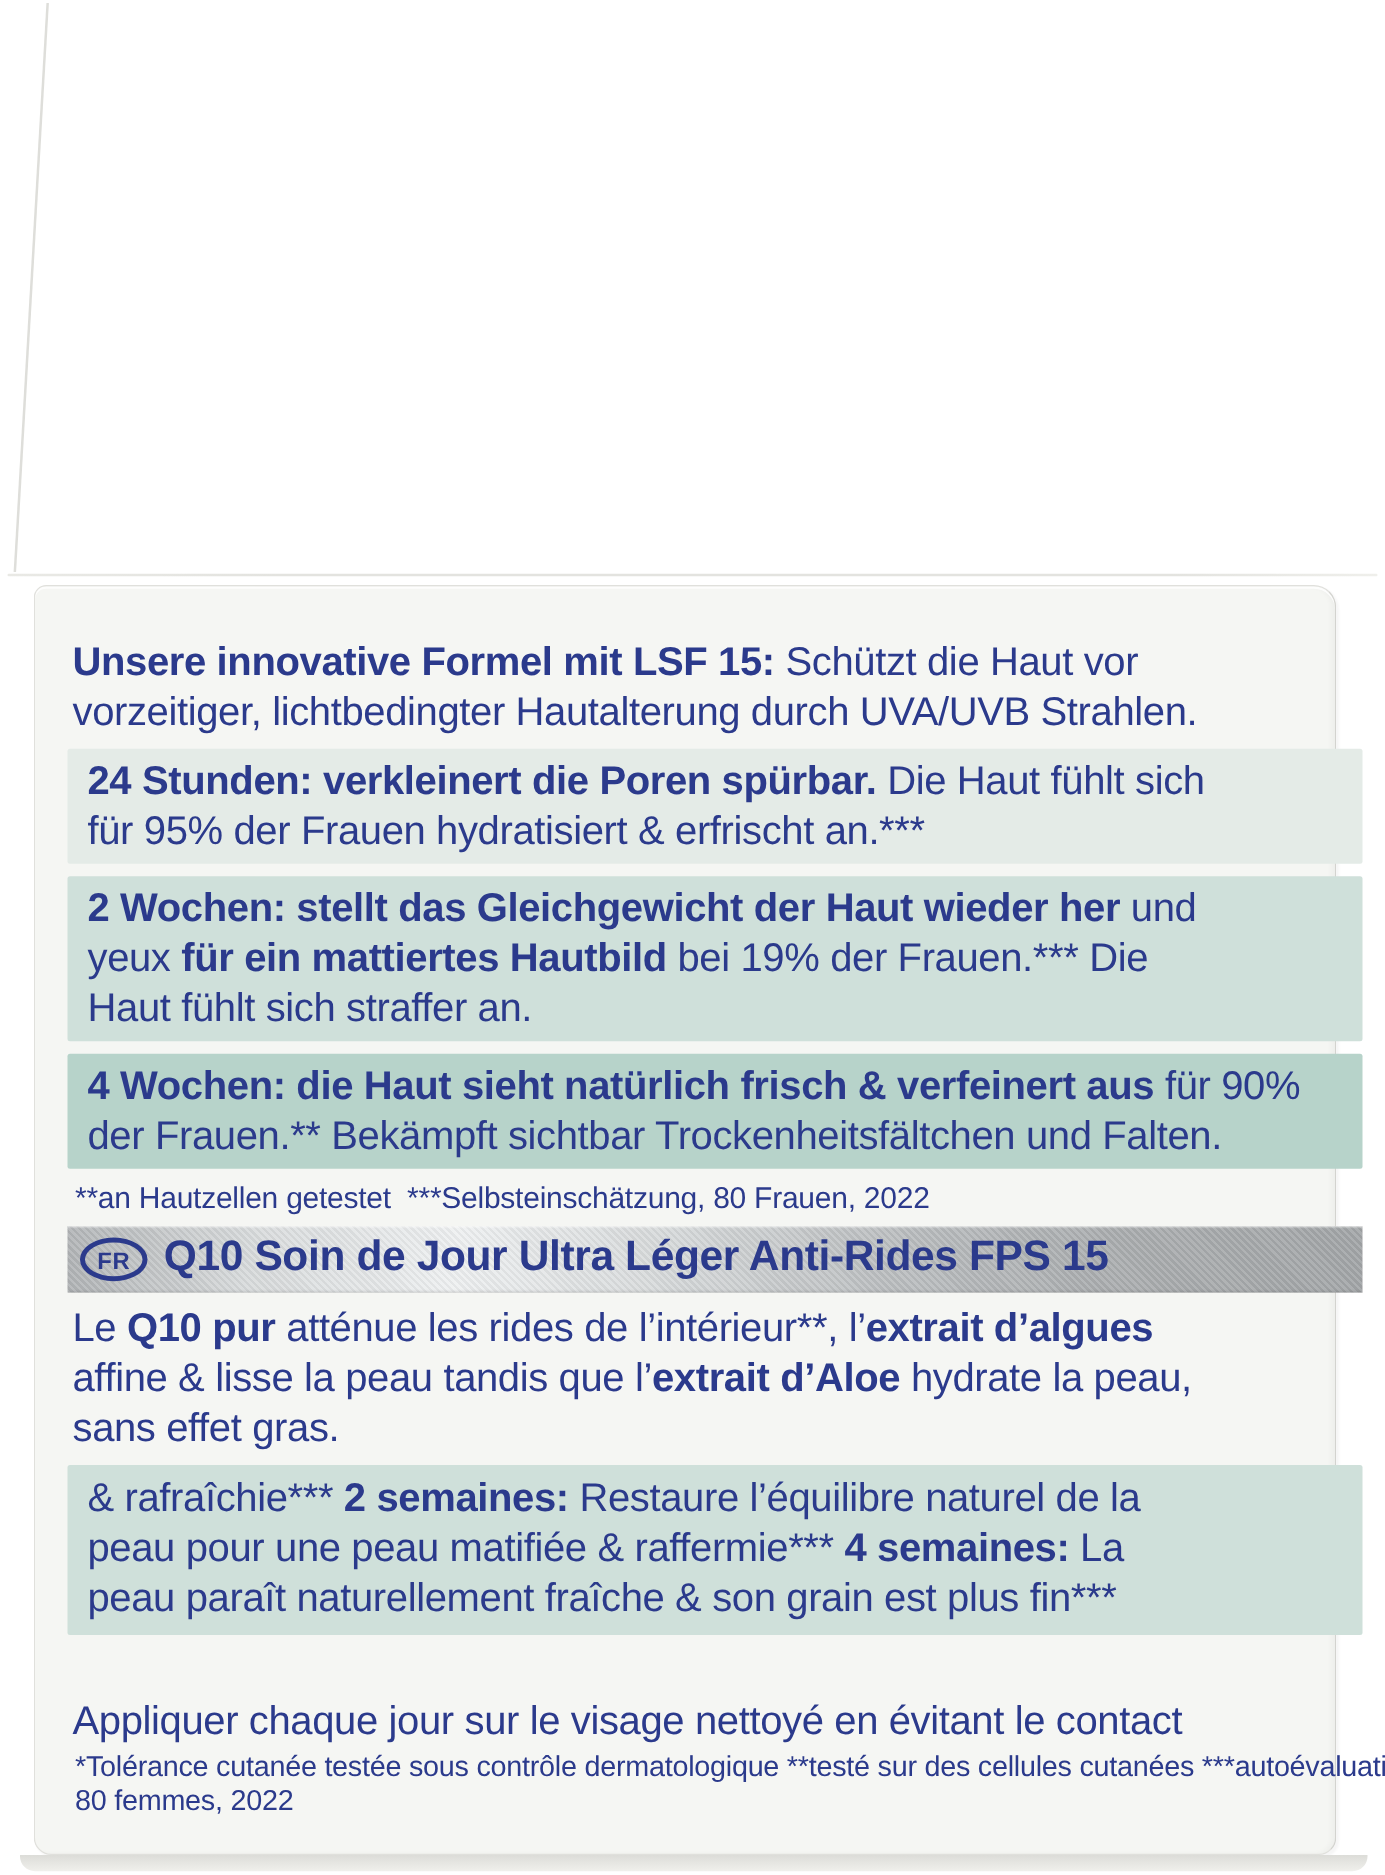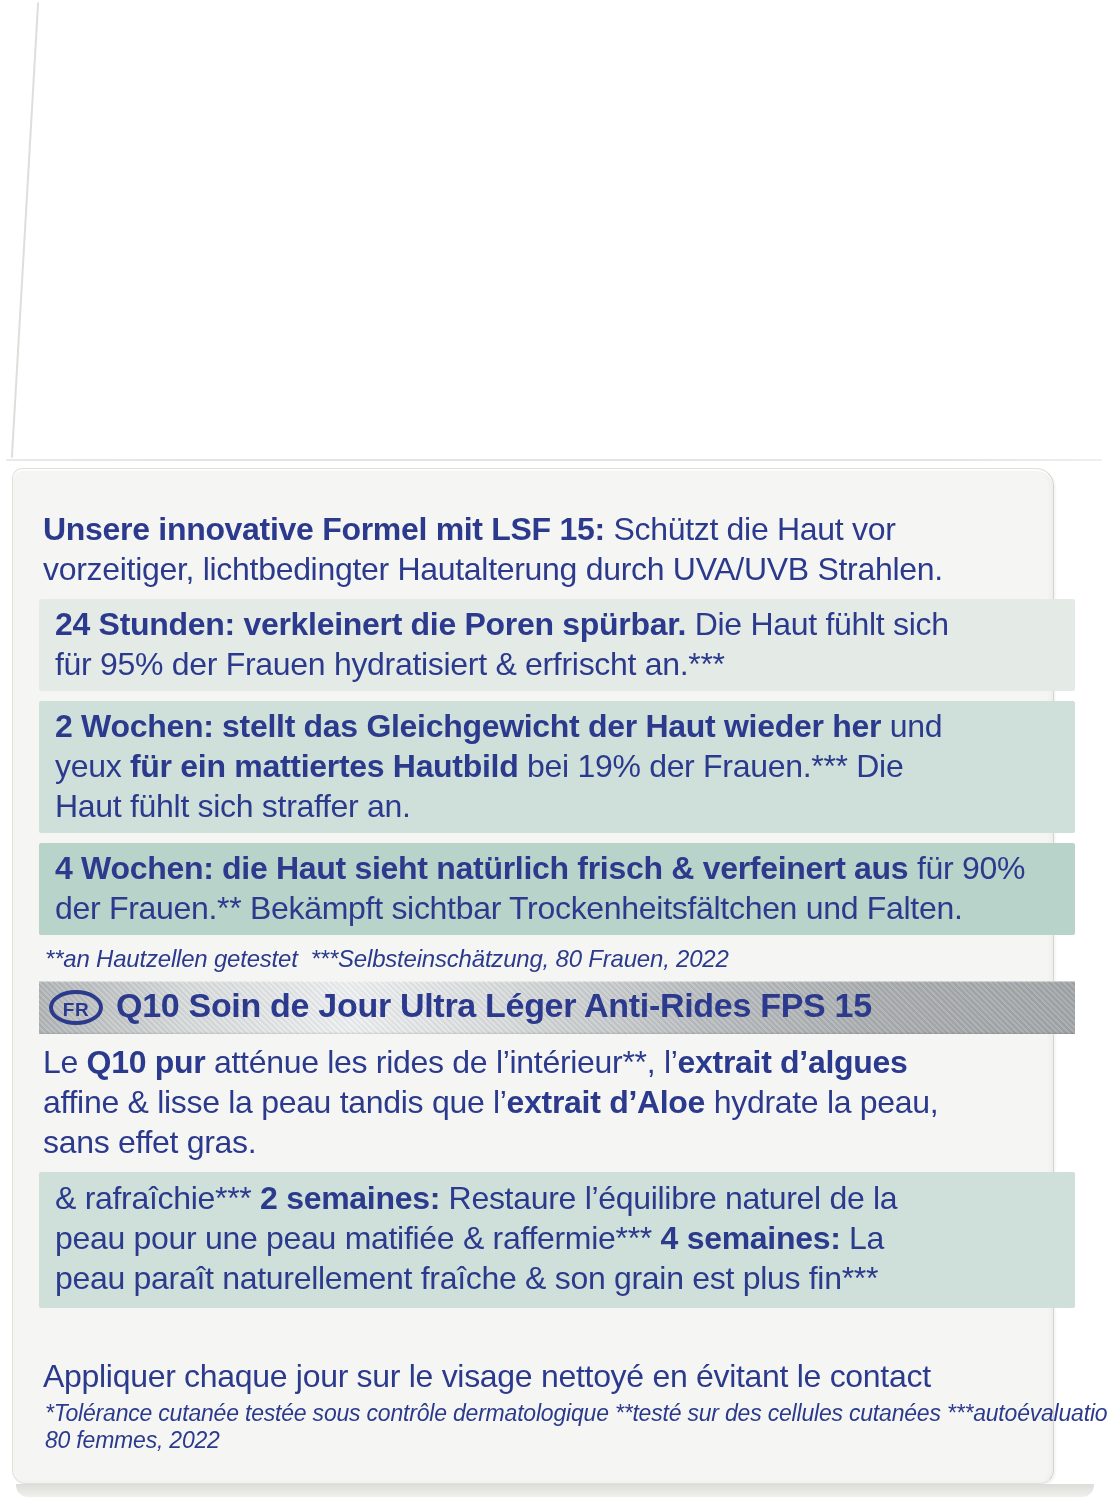--- a/index.html
+++ b/index.html
@@ -14,21 +14,21 @@
     position:absolute;left:24px;top:2px;width:2px;height:456px;
     background:#dededa;transform:rotate(3.3deg);transform-origin:center;
   }
   .lid-edge{
     position:absolute;left:6px;top:459px;width:1096px;height:2px;
     background:linear-gradient(90deg,#e9e9e5,#e3e3df 20%,#e3e3df 85%,#efefeb);
     border-radius:2px;
   }
   
   .panel{
-    position:absolute;left:12px;top:468px;width:1042px;height:1016px;
+    position:absolute;left:27px;top:468px;width:1042px;height:1016px;
     box-sizing:border-box;
     background:var(--panel-bg,#f5f6f3);
     border:1px solid #e0e0dc;border-right-color:#d3d3cf;
     border-radius:10px 18px 14px 14px;
     box-shadow:inset 0 2px 0 rgba(255,255,255,.8), inset -3px 0 4px rgba(0,0,0,.03), 2px 2px 2px rgba(0,0,0,.04);
     padding:40px 6px 0 30px;
   }
   .panel-shadow{
     position:absolute;left:16px;top:1484px;width:1078px;height:13px;
     background:linear-gradient(180deg,#dcdcd8,#f0f0ec);
@@ -40,21 +40,21 @@
   .headline{margin:0 0 10px 0;}
   .block{
     width:1036px;margin-left:-4px;box-sizing:border-box;
     padding:5px 14px 7px 16px;border-radius:2px;margin-bottom:10px;
   }
   .tint-light{background:var(--tint-light,#e4ebe7);}
   .tint-medium{background:var(--tint-medium,#cfe0da);}
   .tint-dark{background:var(--tint-dark,#b7d3ca);}
   .footnote{
     color:var(--text-navy,#2b3a8c);font-size:24px;line-height:28px;
-    white-space:pre-wrap;margin:0 0 8px 2px;letter-spacing:-0.2px;font-style:italic;
+    white-space:pre-wrap;margin:0 0 8px 2px;letter-spacing:-0.2px;
   }
   .fr-bar{
     width:1036px;margin-left:-4px;height:53px;box-sizing:border-box;
     display:flex;align-items:center;gap:13px;padding-left:10px;
     background:
       repeating-linear-gradient(45deg, rgba(255,255,255,.10) 0 2px, rgba(0,0,0,.045) 2px 4px),
       linear-gradient(90deg,#b2b5b7 0%,#d8dbdc 14%,#eef0f1 30%,#d7dadb 46%,#bcbfc1 63%,#abaeb0 80%,#a3a6a8 100%);
     box-shadow:inset 0 1px 1px rgba(255,255,255,.5), inset 0 -1px 2px rgba(0,0,0,.12);
     margin-bottom:8px;
   }

